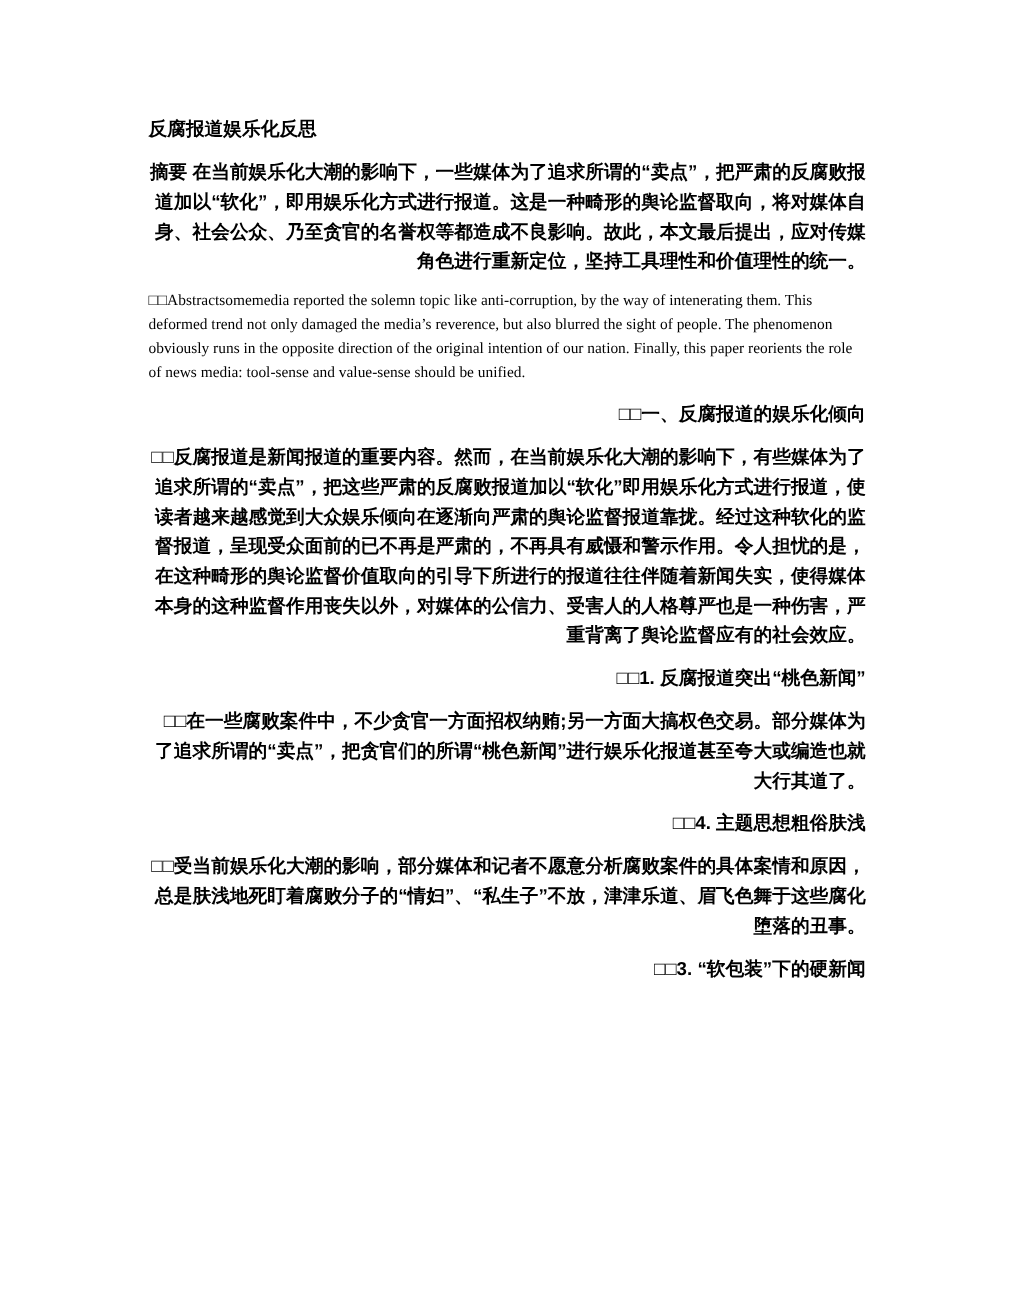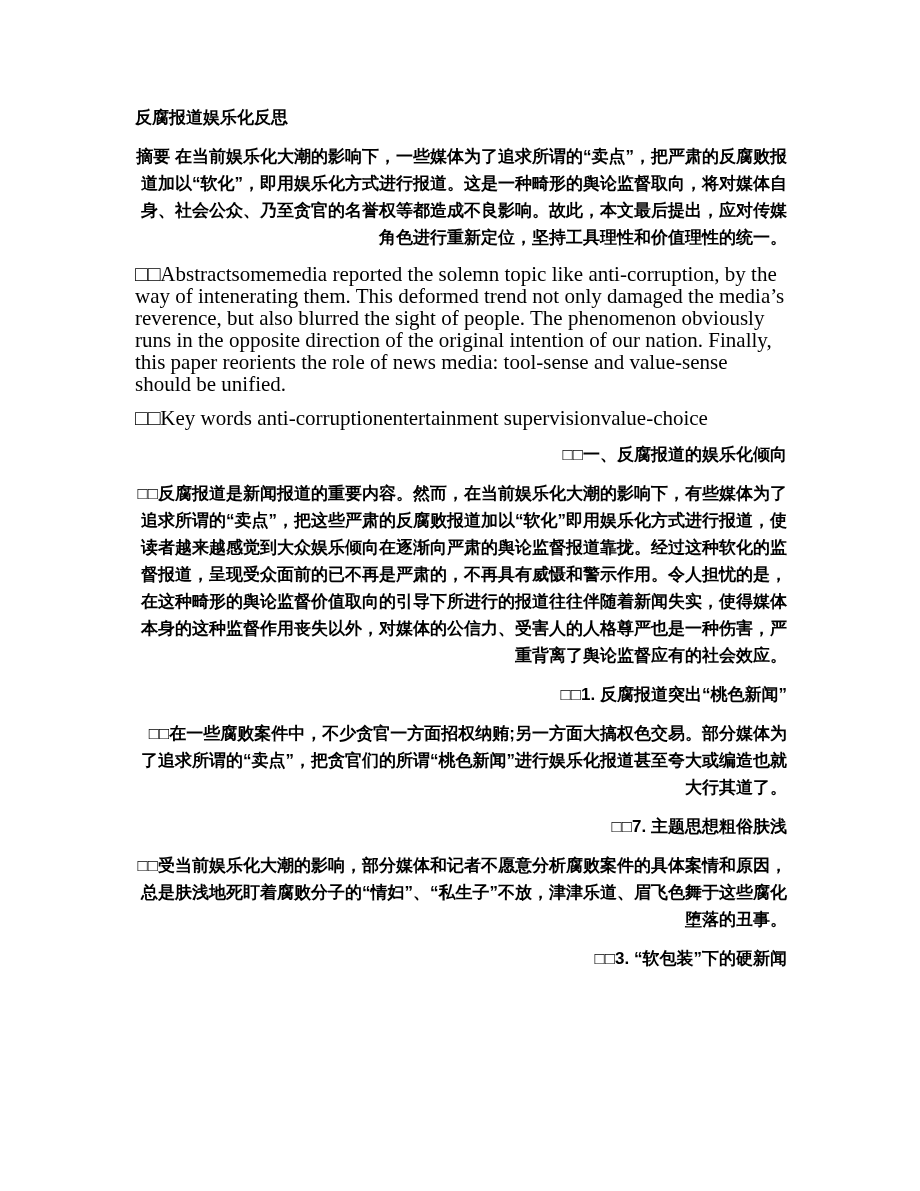--- a/index.html
+++ b/index.html
@@ -37,47 +37,46 @@
   .zh-title {
     font-family: "Liberation Sans", sans-serif;
     font-weight: 700;
     font-size: 17px;
     line-height: 27px;
     color: #000000;
   }
   .en {
     font-family: "Liberation Serif", serif;
     font-weight: 400;
-    font-size: 21px;
+    font-size: 14px;
     line-height: 22px;
     color: #000000;
   }
 </style>
 </head>
 <body>
 
 <div class="page">
 
   <p class="zh-title">反腐报道娱乐化反思</p>
 
   <p class="zh">摘要 在当前娱乐化大潮的影响下，一些媒体为了追求所谓的“卖点”，把严肃的反腐败报道加以“软化”，即用娱乐化方式进行报道。这是一种畸形的舆论监督取向，将对媒体自身、社会公众、乃至贪官的名誉权等都造成不良影响。故此，本文最后提出，应对传媒角色进行重新定位，坚持工具理性和价值理性的统一。</p>
 
 
   <p class="en">□□Abstractsomemedia reported the solemn topic like anti-corruption, by the way of intenerating them. This deformed trend not only damaged the media’s reverence, but also blurred the sight of people. The phenomenon obviously runs in the opposite direction of the original intention of our nation. Finally, this paper reorients the role of news media: tool-sense and value-sense should be unified.</p>
 
-  <p class="en">□□Key words anti-corruptionentertainment supervisionvalue-choice</p>
 
   <p class="zh">□□一、反腐报道的娱乐化倾向</p>
 
   <p class="zh">□□反腐报道是新闻报道的重要内容。然而，在当前娱乐化大潮的影响下，有些媒体为了追求所谓的“卖点”，把这些严肃的反腐败报道加以“软化”即用娱乐化方式进行报道，使读者越来越感觉到大众娱乐倾向在逐渐向严肃的舆论监督报道靠拢。经过这种软化的监督报道，呈现受众面前的已不再是严肃的，不再具有威慑和警示作用。令人担忧的是，在这种畸形的舆论监督价值取向的引导下所进行的报道往往伴随着新闻失实，使得媒体本身的这种监督作用丧失以外，对媒体的公信力、受害人的人格尊严也是一种伤害，严重背离了舆论监督应有的社会效应。</p>
 
   <p class="zh">□□1. 反腐报道突出“桃色新闻”</p>
 
   <p class="zh">□□在一些腐败案件中，不少贪官一方面招权纳贿;另一方面大搞权色交易。部分媒体为了追求所谓的“卖点”，把贪官们的所谓“桃色新闻”进行娱乐化报道甚至夸大或编造也就大行其道了。</p>
 
-  <p class="zh">□□7. 主题思想粗俗肤浅</p>
+  <p class="zh">□□4. 主题思想粗俗肤浅</p>
 
   <p class="zh">□□受当前娱乐化大潮的影响，部分媒体和记者不愿意分析腐败案件的具体案情和原因，总是肤浅地死盯着腐败分子的“情妇”、“私生子”不放，津津乐道、眉飞色舞于这些腐化堕落的丑事。</p>
 
   <p class="zh">□□3. “软包装”下的硬新闻</p>
 
 
 </div>
 
 </body></html>

